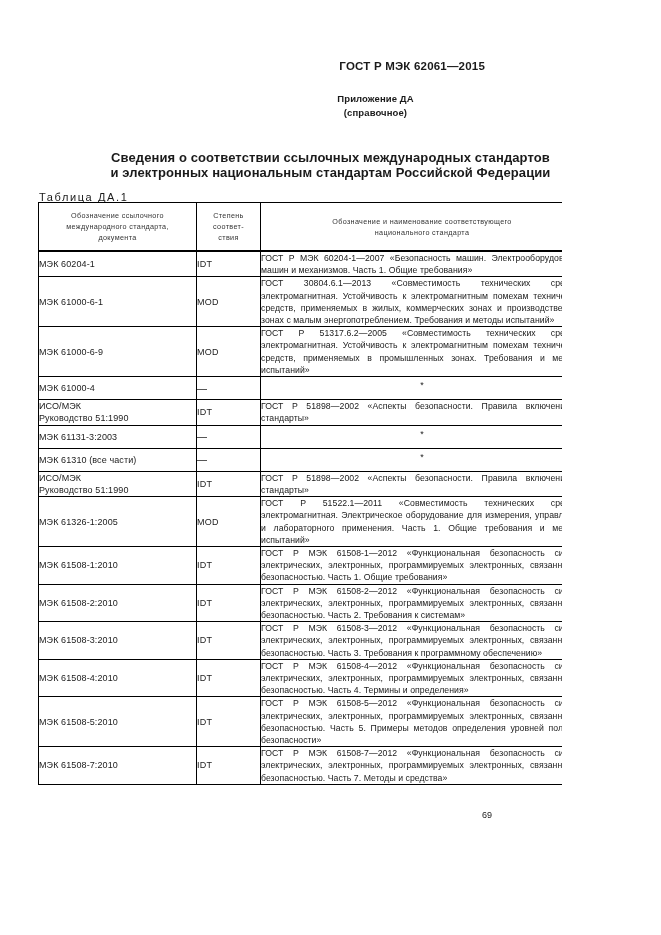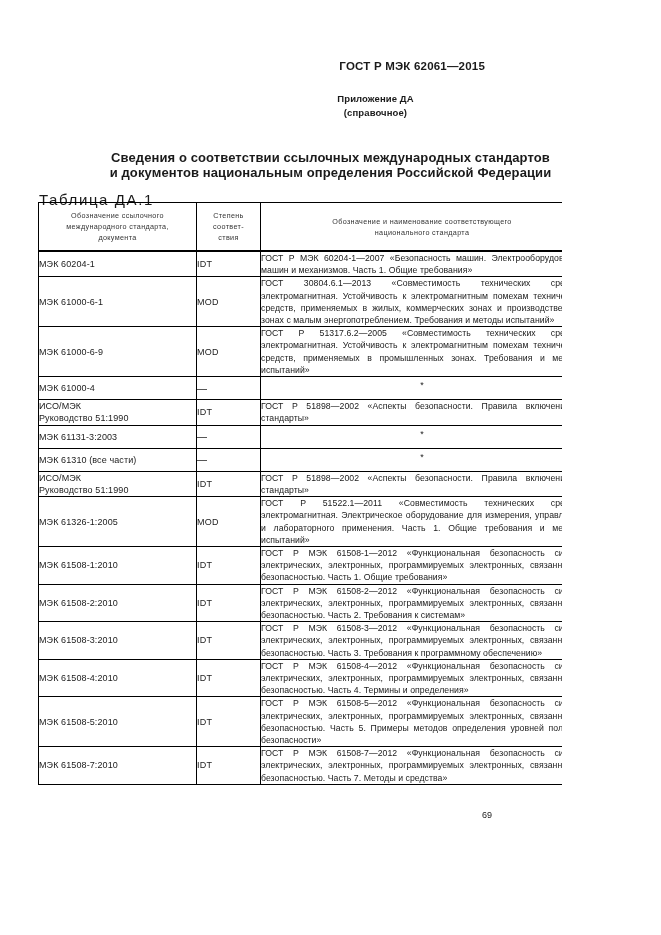--- a/index.html
+++ b/index.html
@@ -60,21 +60,21 @@
     font-size: 13px;
     font-weight: bold;
     line-height: 15px;
     letter-spacing: 0.1px;
   }
   .main-title .l2 { display: block; }
   .table-caption {
     position: absolute;
     top: 191px;
     left: 39px;
-    font-size: 15px;
+    font-size: 11px;
     letter-spacing: 1.6px;
   }
   table.data {
     position: absolute;
     left: 38px;
     top: 202px;
     width: 545px;
     border-collapse: collapse;
     table-layout: fixed;
   }
@@ -136,21 +136,21 @@
 
   <div class="doc-header">ГОСТ Р МЭК 62061—2015</div>
 
   <div class="annex-block">
     <div class="annex-title">Приложение ДА</div>
     <div class="annex-sub">(справочное)</div>
   </div>
 
   <div class="main-title">
     <span class="l1">Сведения о соответствии ссылочных международных стандартов</span>
-    <span class="l2">и документов национальным определения Российской Федерации</span>
+    <span class="l2">и электронных национальным стандартам Российской Федерации</span>
   </div>
 
   <div class="table-caption">Таблица ДА.1</div>
 
   <table class="data">
     <colgroup>
       <col class="c1">
         <col class="c2">
         <col class="c3">
     </colgroup>

